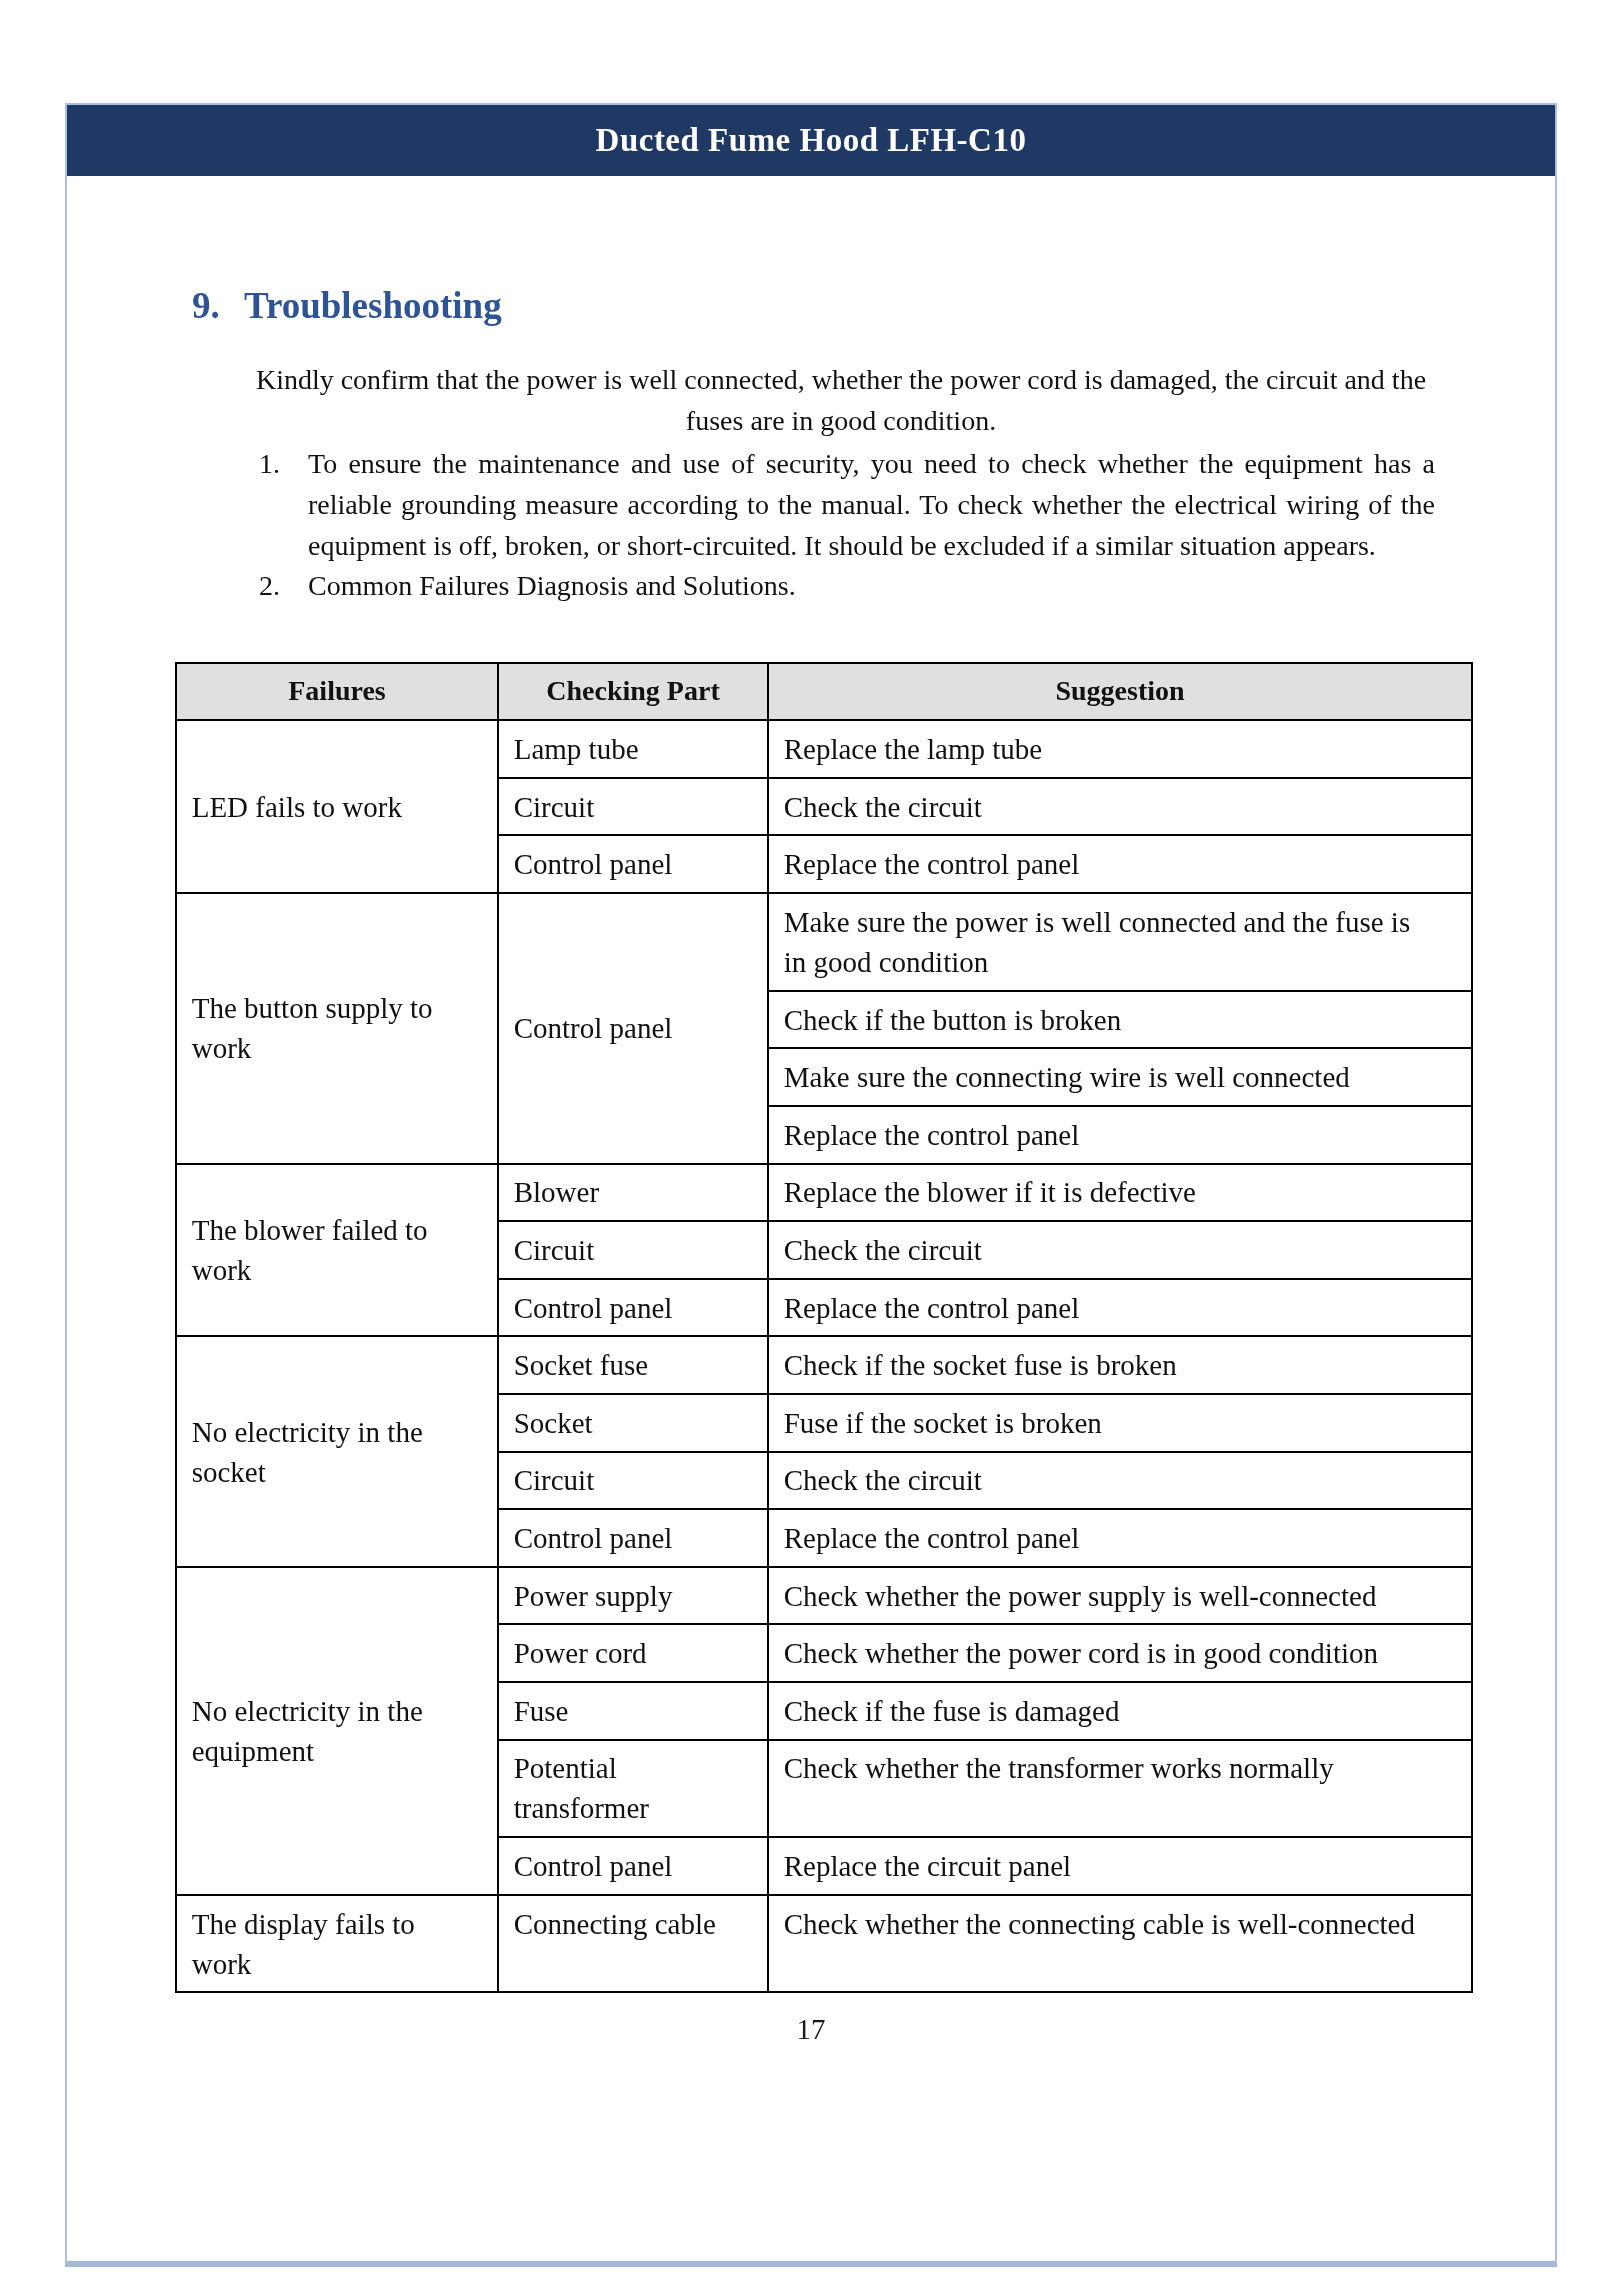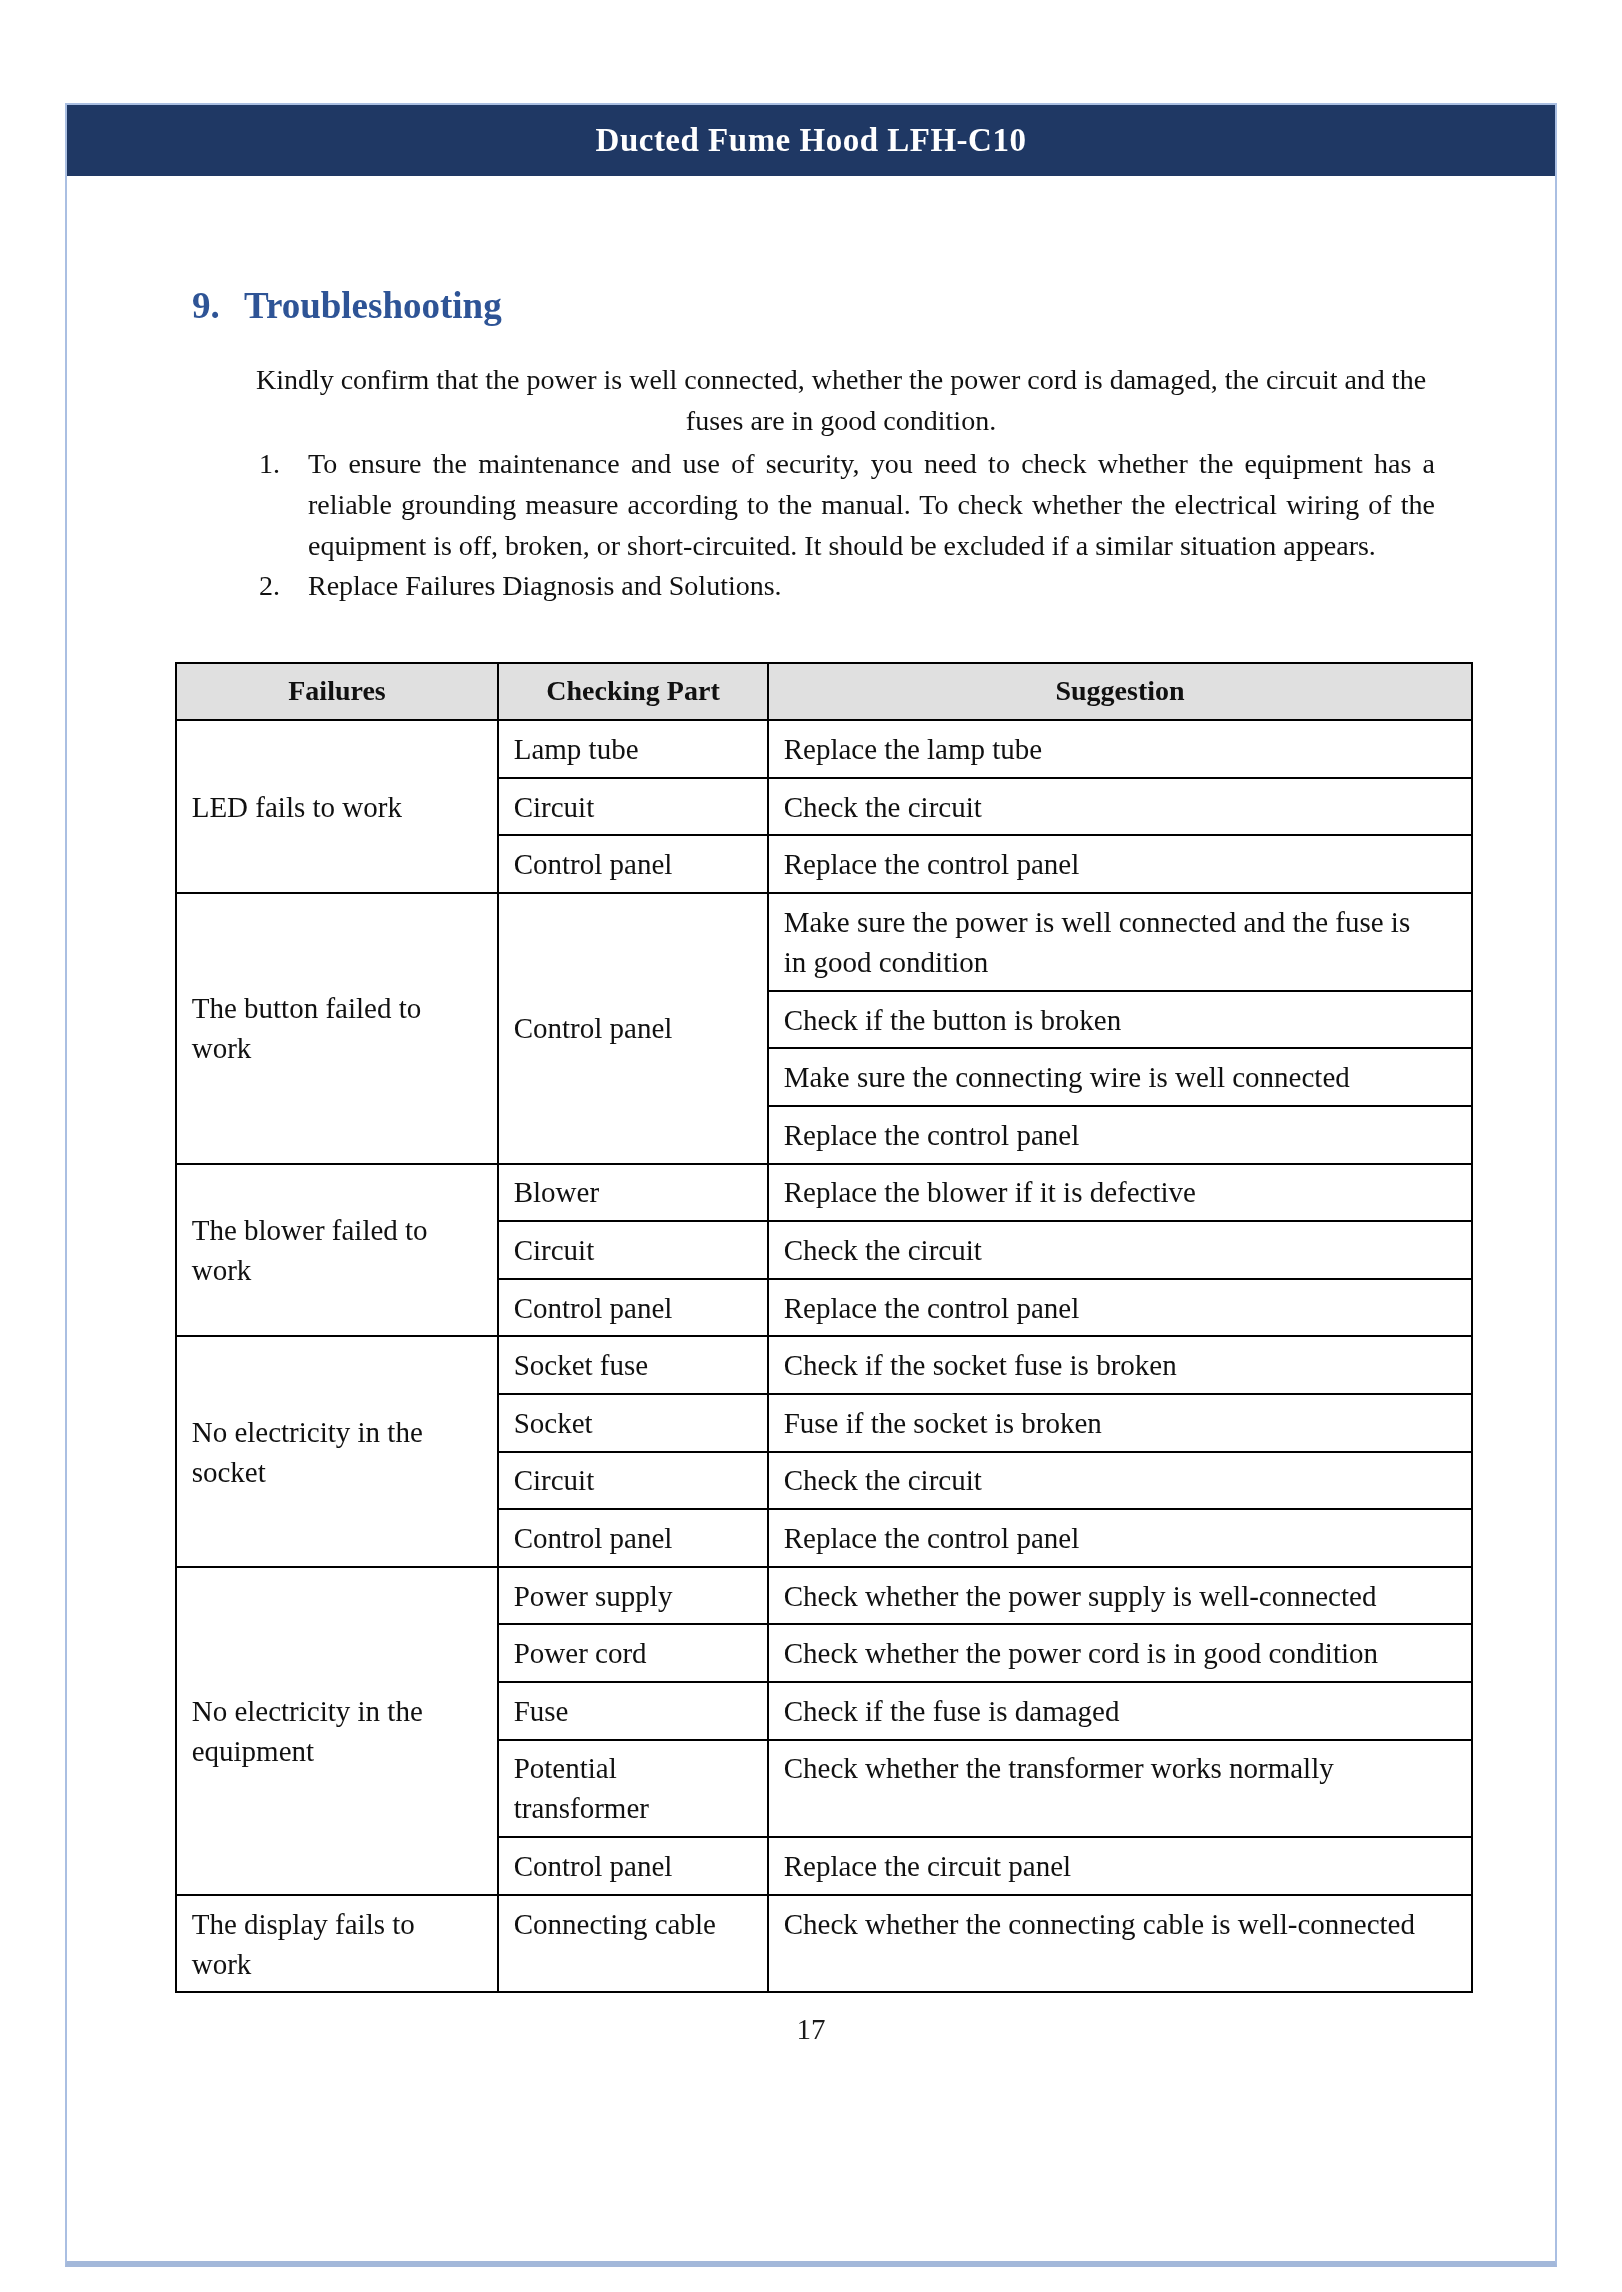--- a/index.html
+++ b/index.html
@@ -115,21 +115,21 @@
 
   <p class="intro">Kindly confirm that the power is well connected, whether the power cord is damaged, the circuit and the fuses are in good condition.</p>
 
   <div class="num-list">
     <div class="li">
       <span class="li-num">1.</span>
       <span class="li-text">To ensure the maintenance and use of security, you need to check whether the equipment has a reliable grounding measure according to the manual. To check whether the electrical wiring of the equipment is off, broken, or short-circuited. It should be excluded if a similar situation appears.</span>
     </div>
     <div class="li">
       <span class="li-num">2.</span>
-      <span class="li-text">Replace Failures Diagnosis and Solutions.</span>
+      <span class="li-text">Common Failures Diagnosis and Solutions.</span>
     </div>
   </div>
 
   <table class="tbl">
     <colgroup>
         <col class="c1">
         <col class="c2">
         <col class="c3">
       </colgroup>
     <thead>
@@ -149,21 +149,21 @@
       <tr>
         <td class="cell-part">Circuit</td>
         <td class="cell-sugg">Check the circuit</td>
       </tr>
       <tr>
         <td class="cell-part">Control panel</td>
         <td class="cell-sugg">Replace the control panel</td>
       </tr>
 
       <tr>
-        <td class="cell-fail" rowspan="4">The button failed to work</td>
+        <td class="cell-fail" rowspan="4">The button supply to work</td>
         <td class="cell-part v-mid" rowspan="4">Control panel</td>
         <td class="cell-sugg">Make sure the power is well connected and the fuse is in good condition</td>
       </tr>
       <tr>
         <td class="cell-sugg">Check if the button is broken</td>
       </tr>
       <tr>
         <td class="cell-sugg">Make sure the connecting wire is well connected</td>
       </tr>
       <tr>

